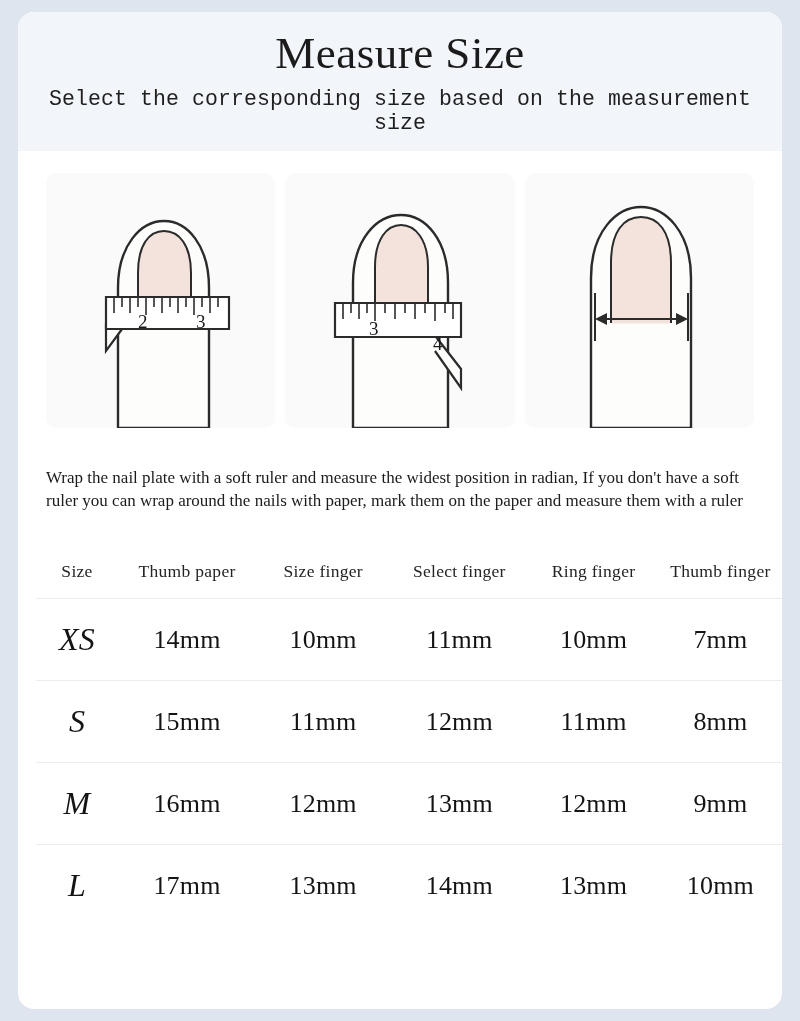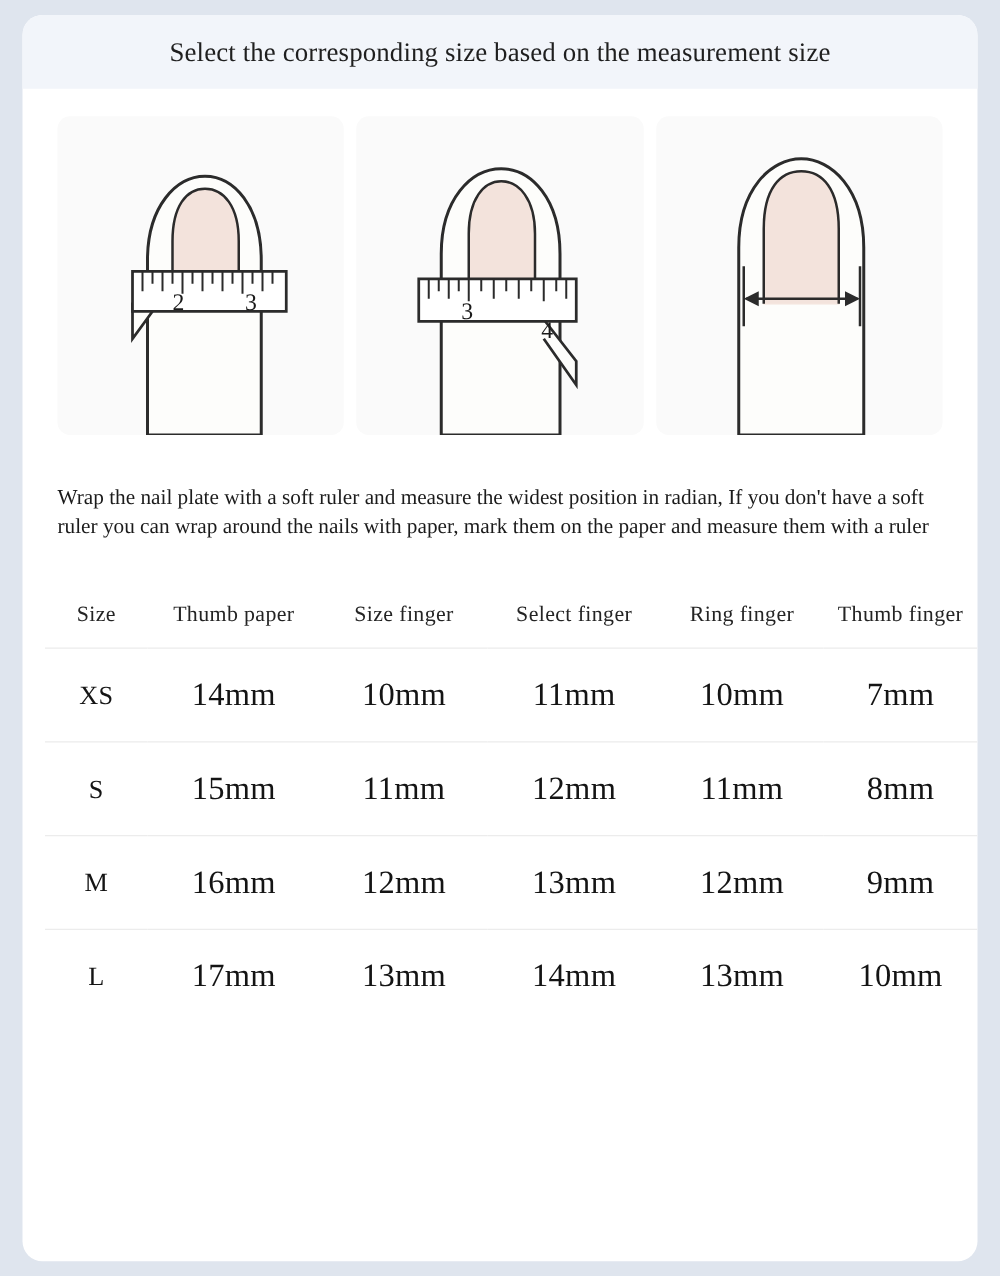--- a/index.html
+++ b/index.html
@@ -45,21 +45,21 @@
   .title {
     font-family: "Liberation Serif", serif;
     font-size: 45px;
     line-height: 1.05;
     font-weight: 400;
     letter-spacing: 0.5px;
     color: #1b1b1b;
     margin: 0 0 10px 0;
   }
   .subtitle {
-    font-family: Liberation Serif, serif;
+    font-family: Liberation Mono, monospace;
     font-size: 21.5px;
     color: #1f1f1f;
     letter-spacing: 0.1px;
     margin: 0;
   }
 
   
   .illos {
     display: flex;
     gap: 10px;
@@ -107,36 +107,38 @@
   }
   table.size-table td {
     font-size: 26px;
     color: #141414;
     text-align: center;
     padding: 22px 0 22px 0;
     border-top: 1px solid #ececec;
     letter-spacing: 0.2px;
   }
   table.size-table td.sz {
-    font-size: 21px;
+    font-size: 32px;
+    font-style: italic;
   }
   col.c0 { width: 11%; }
   col.c1 { width: 18.5%; }
   col.c2 { width: 18%; }
   col.c3 { width: 18.5%; }
   col.c4 { width: 17.5%; }
   col.c5 { width: 16.5%; }
 </style>
 </head>
 <body>
 
 <div class="page">
   <div class="card">
 
     <div class="header">
+      <h1 class="title">Measure Size</h1>
       <p class="subtitle">Select the corresponding size based on the measurement size</p>
     </div>
 
     <div class="illos">
 
       <div class="illo">
         <svg width="232" height="255" viewBox="0 0 232 255">
 
           <path d="M72 255 L72 115 C72 72 95 48 118 48 C141 48 163 72 163 115 L163 255 Z" fill="#fdfdfb" stroke="#2b2b2b" stroke-width="2.4"></path>
 

